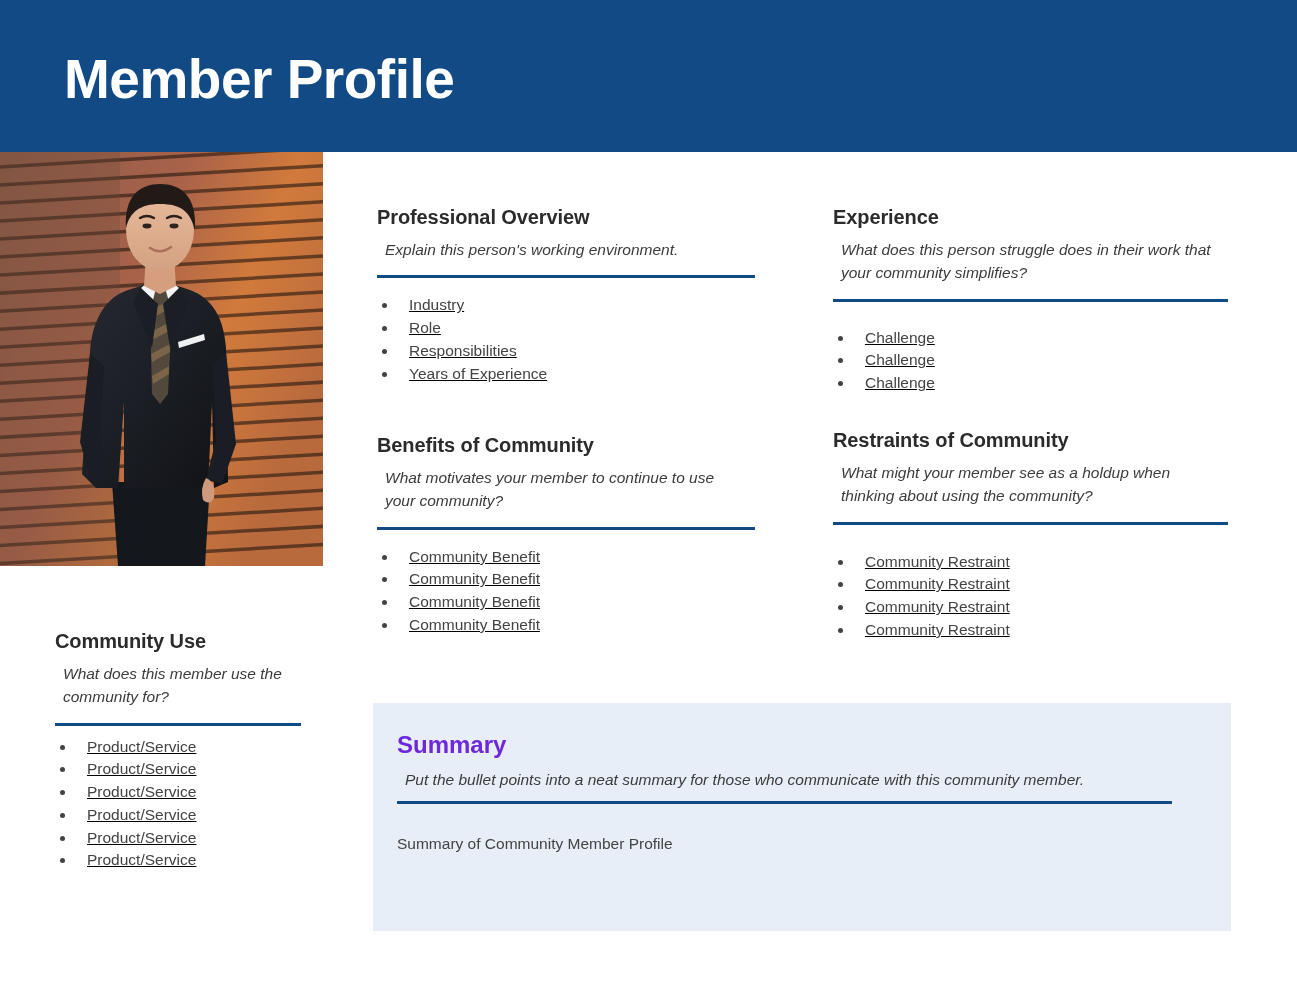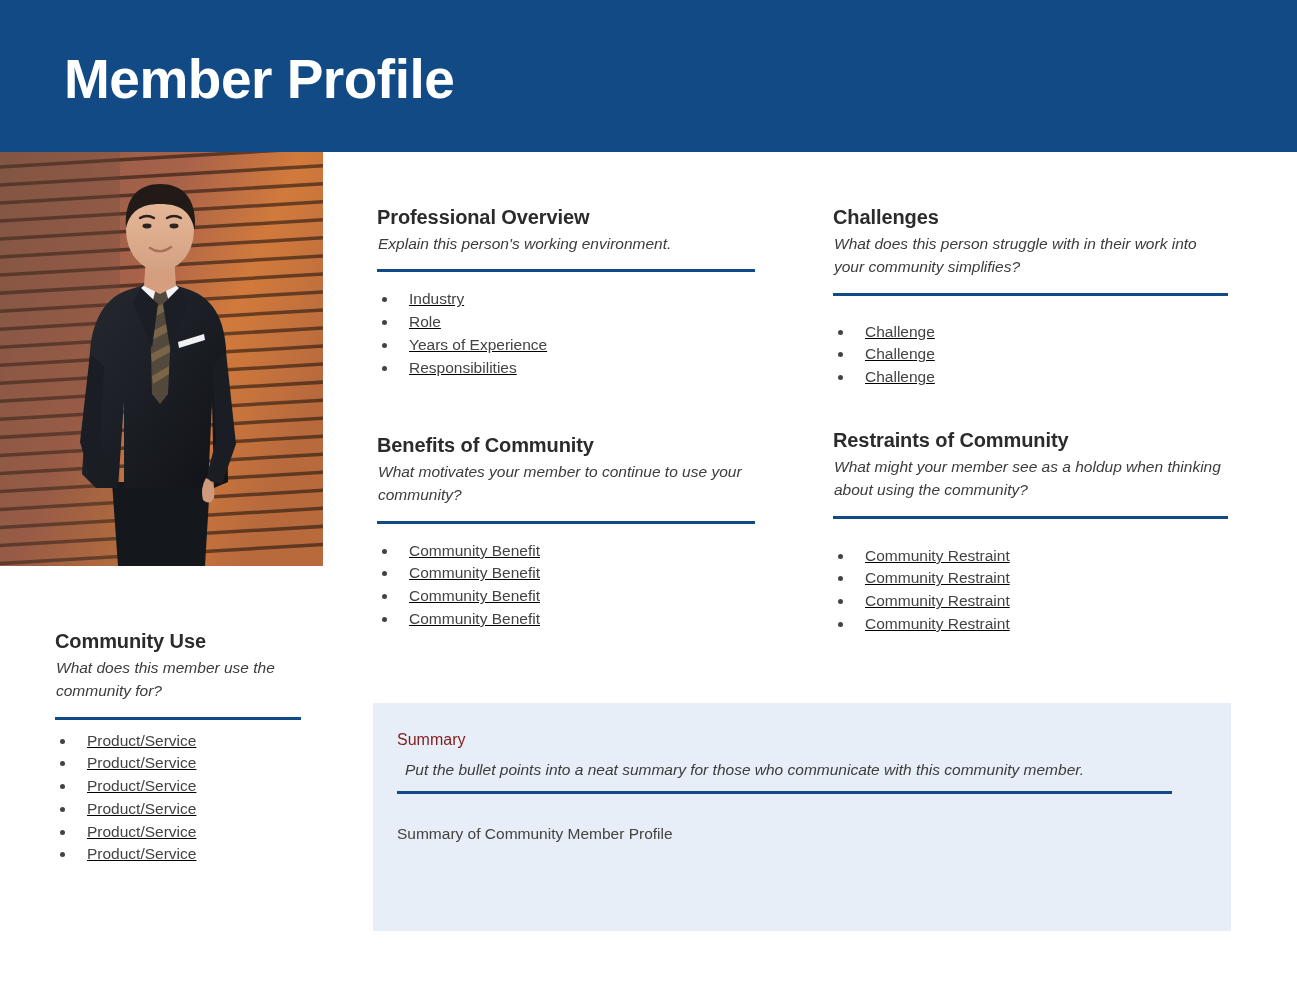--- a/index.html
+++ b/index.html
@@ -54,21 +54,21 @@
     color: #2b2b2b;
     line-height: 1.25;
     margin: 0 0 2px 0;
     letter-spacing: -0.1px;
   }
   .section-subtitle {
     font-size: 15.5px;
     font-style: italic;
     color: #3c3c3c;
     line-height: 1.5;
-    margin: 1px;
+    margin: 8px;
   }
   .section-rule {
     height: 3px;
     background: #114a85;
     margin-top: 14px;
   }
   .bullet-list {
     list-style: none;
     margin: 0;
     padding: 0;
@@ -116,23 +116,23 @@
     height: 228px;
     background: #e8eef7;
   }
   .summary-inner {
     position: absolute;
     left: 24px;
     top: 27px;
     width: 775px;
   }
   .summary-heading {
-    font-size: 16px;
-    font-weight: 400;
-    color: #7f1d1d;
+    font-size: 24px;
+    font-weight: 700;
+    color: #6d28d9;
     line-height: 1.25;
     margin: 0 0 2px 0;
   }
   .summary-subtitle {
     font-size: 15.5px;
     font-style: italic;
     color: #3c3c3c;
     line-height: 1.5;
     margin: 8px;
   }
@@ -254,29 +254,29 @@
 </div>
 
 <div class="section" id="section-professional-overview">
   <div class="section-heading">Professional Overview</div>
   <div class="section-subtitle">Explain this person's working environment.</div>
   <div class="section-rule"></div>
   <div class="list-wrap">
     <ul class="bullet-list">
       <li class="bullet-item"><span class="bullet-dot"></span><span>Industry</span></li>
       <li class="bullet-item"><span class="bullet-dot"></span><span>Role</span></li>
+      <li class="bullet-item"><span class="bullet-dot"></span><span>Responsibilities</span></li>
       <li class="bullet-item"><span class="bullet-dot"></span><span>Years of Experience</span></li>
-      <li class="bullet-item"><span class="bullet-dot"></span><span>Responsibilities</span></li>
     </ul>
   </div>
 </div>
 
 <div class="section" id="section-challenges">
-  <div class="section-heading">Challenges</div>
-  <div class="section-subtitle">What does this person struggle with in their work into your community simplifies?</div>
+  <div class="section-heading">Experience</div>
+  <div class="section-subtitle">What does this person struggle does in their work that your community simplifies?</div>
   <div class="section-rule"></div>
   <div class="list-wrap">
     <ul class="bullet-list">
       <li class="bullet-item"><span class="bullet-dot"></span><span>Challenge</span></li>
       <li class="bullet-item"><span class="bullet-dot"></span><span>Challenge</span></li>
       <li class="bullet-item"><span class="bullet-dot"></span><span>Challenge</span></li>
     </ul>
   </div>
 </div>
 

